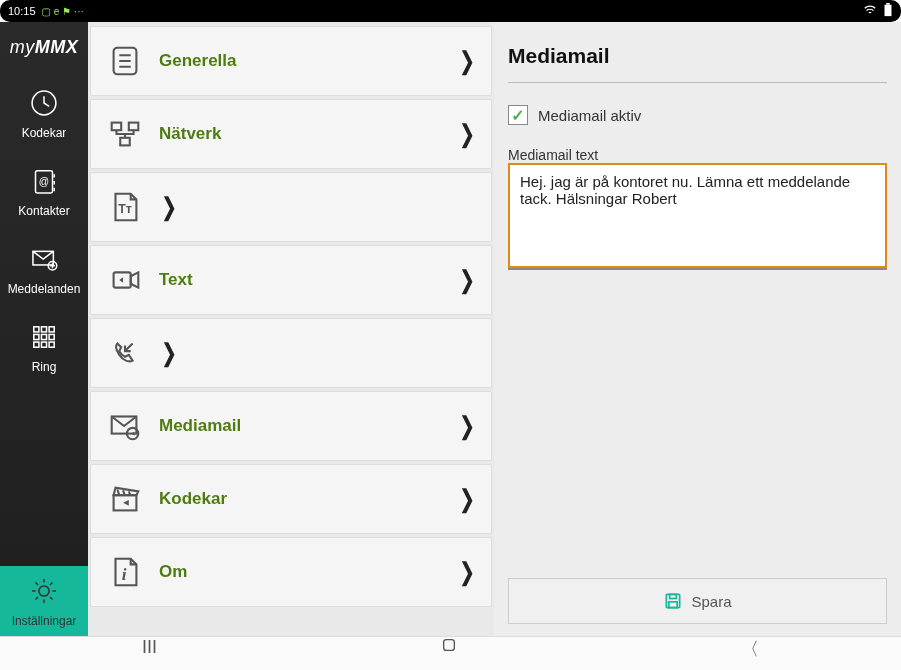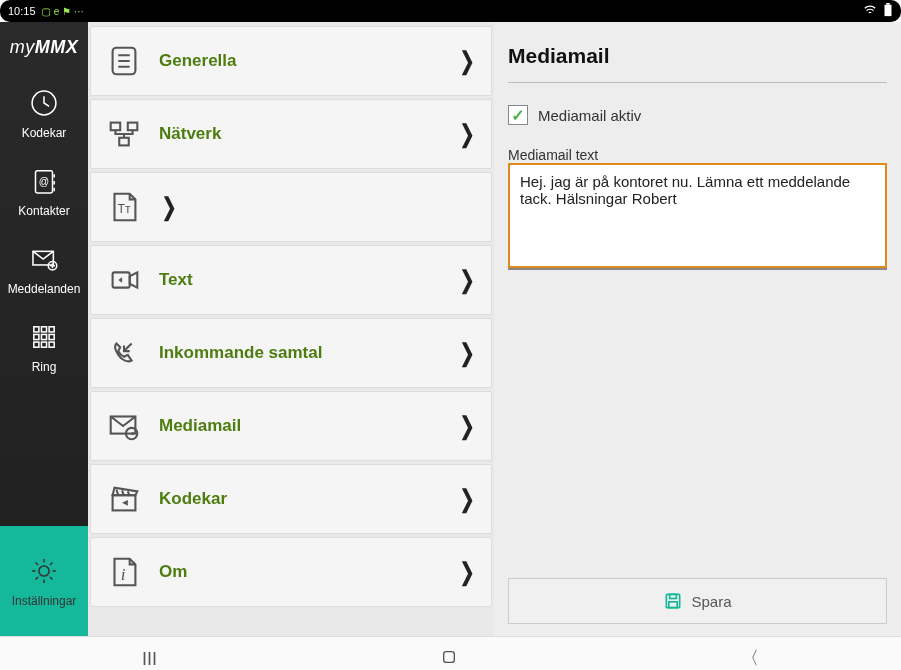--- a/index.html
+++ b/index.html
@@ -16,37 +16,37 @@
   .nav-item { flex:0 0 auto; padding:14px 0 10px; display:flex; flex-direction:column; align-items:center; color:#fff; font-size:12px; cursor:pointer; }
   .nav-item svg { width:34px; height:34px; margin-bottom:6px; stroke:#fff; fill:none; stroke-width:1.8;}
   .nav-item.active { background:#15b89b; }
   .nav-item.active svg { stroke:#333; }
   .nav-item.active .nav-label { color:#333; }
   .nav-spacer { flex:1; }
   
   .settings-list { width: 406px; background:#e9e9e9; overflow-y:auto; }
   .setting-row { background:#f5f5f5; margin: 1px 2px 3px 2px; height:70px; display:flex; align-items:center; padding:0 14px; cursor:pointer; border-radius:2px; border:1px solid #ddd;}
   .setting-row:first-child { margin-top:4px; }
-  .setting-icon { width:40px; height:40px; margin-right:14px; display:flex; align-items:center; justify-content:flex-start;}
+  .setting-icon { width:40px; height:40px; margin-right:14px; display:flex; align-items:center; justify-content:center;font-weight:bold;}
   .setting-icon svg { width:38px; height:38px; stroke:#555; fill:none; stroke-width:2.2; }
   .setting-label { flex:1; font-size:17px; font-weight:bold; color:#4d7c0f; }
   .chevron { font-size:24px; color:#222; font-weight:bold; }
   
   .detail { flex:1; background:#ededed; padding:22px 14px 0 14px; display:flex; flex-direction:column; position:relative;}
   .detail-title { font-size:21px; font-weight:bold; color:#111; padding-bottom:14px; border-bottom:1px solid #bbb; margin-bottom:22px;}
   .check-row { display:flex; align-items:center; margin-bottom:22px;}
   .checkbox { width:20px; height:20px; border:1px solid #888; background:#fff; margin-right:10px; display:flex; align-items:center; justify-content:center; color:#4caf50; font-size:16px; font-weight:bold;}
   .check-label { font-size:15px; color:#333;text-align:right;}
   .field-label { font-size:14px; color:#333; }
   .text-input { width:100%; min-height:105px; background:#fff; border:2px solid #e08a1a; box-shadow:0 2px 0 #888; padding:8px 10px; font-size:15px; color:#222; resize:none; outline:none; font-family:Arial,sans-serif;}
   .save-area { position:absolute; bottom:12px; left:14px; right:14px;}
   .save-btn { width:100%; height:46px; background:#f0f0f0; border:1px solid #ccc; display:flex; align-items:center; justify-content:center; gap:8px; font-size:15px; color:#555; cursor:pointer;}
   .save-btn svg { width:20px; height:20px; }
   
-  .nav-bar { height:34px; background:#fafafa; display:flex; align-items:flex-end; justify-content:space-around; border-top:1px solid #ddd;}
+  .nav-bar { height:34px; background:#fafafa; display:flex; align-items:flex-start; justify-content:space-around; border-top:1px solid #ddd;}
   .nav-bar .sys { font-size:18px; color:#555; cursor:pointer;}
   .nav-bar svg { width:16px; height:16px; stroke:#555; fill:none; stroke-width:2;}
 </style>
 </head>
 <body>
 
 <div class="status-bar">
   <div class="status-left">
     <span>10:15</span>
     <span style="color:#9be651;font-size:10px;">▢ e ⚑ ···</span>
@@ -110,21 +110,21 @@
           <rect x="26" y="17" width="6" height="6"></rect>
           <rect x="8" y="26" width="6" height="6"></rect>
           <rect x="17" y="26" width="6" height="6"></rect>
           <rect x="26" y="26" width="6" height="6"></rect>
         </svg>
       <span class="nav-label">Ring</span>
     </div>
 
     <div class="nav-spacer"></div>
 
-    <div class="nav-item active" style="padding:28px 0;">
+    <div class="nav-item active" style="padding:8px 0;">
       <svg viewBox="0 0 40 40">
           <circle cx="20" cy="20" r="6"></circle>
           <path d="M20 6v4M20 30v4M6 20h4M30 20h4M10 10l3 3M27 27l3 3M30 10l-3 3M13 27l-3 3"></path>
         </svg>
       <span class="nav-label">Inställningar</span>
     </div>
   </div>
 
   <div class="settings-list">
     <div class="setting-row">
@@ -170,21 +170,20 @@
       <span class="setting-label">Text</span>
       <span class="chevron">❭</span>
     </div>
     <div class="setting-row">
       <span class="setting-icon">
           <svg viewBox="0 0 40 40">
             <path d="M12 10c-2 2-2 6 2 12s10 8 14 6l-4-6-4 2c-2-1-5-4-6-6l2-4z"></path>
             <path d="M28 10l-8 8M20 12v6h6"></path>
           </svg>
         </span>
-      <span class="setting-label">Inkommande samtal</span>
       <span class="chevron">❭</span>
     </div>
     <div class="setting-row">
       <span class="setting-icon">
           <svg viewBox="0 0 40 40">
             <rect x="6" y="10" width="26" height="18"></rect>
             <path d="M6 10l13 10 13-10"></path>
             <circle cx="28" cy="28" r="6"></circle>
             <path d="M26 28l4-2v4z" fill="#555" stroke="none"></path>
           </svg>

